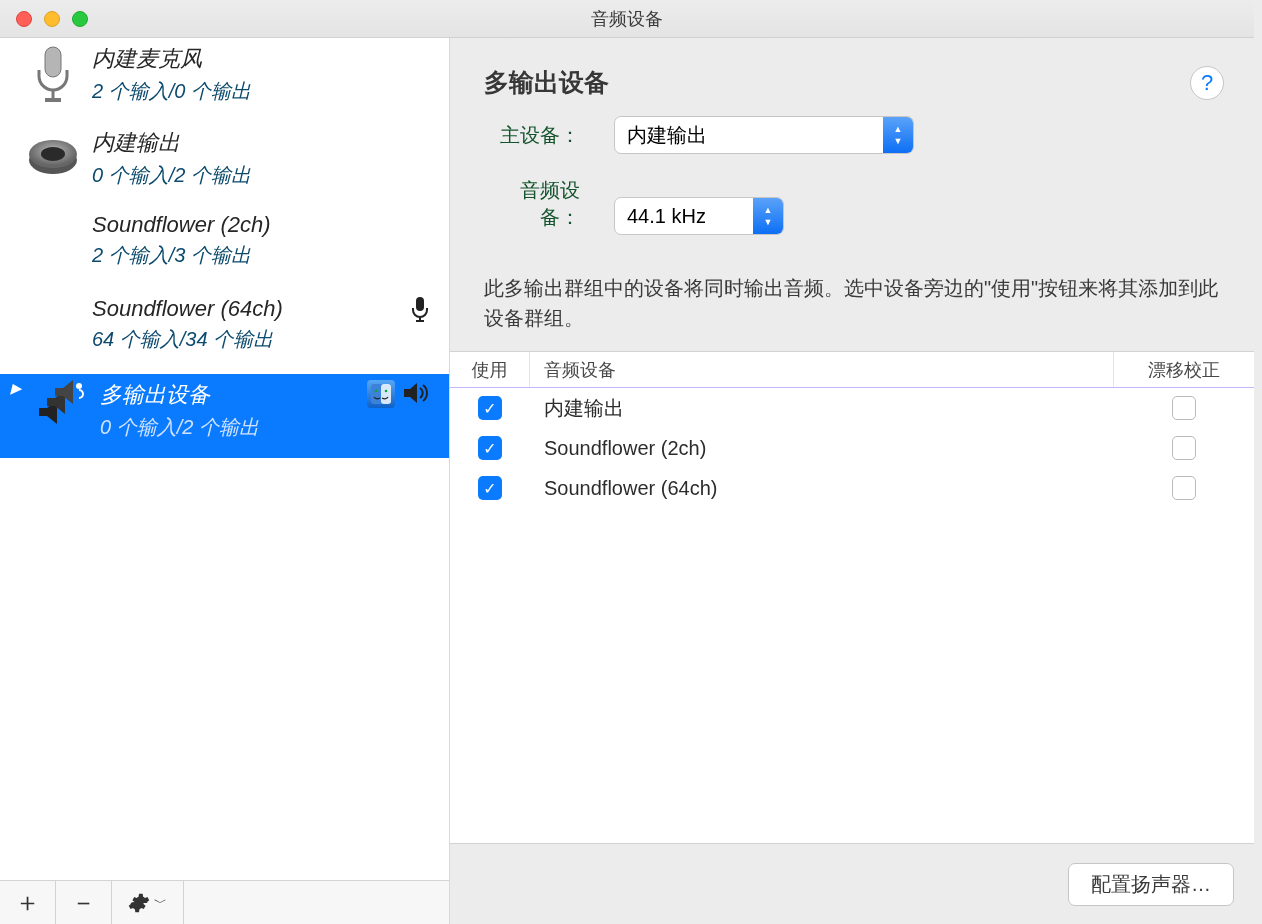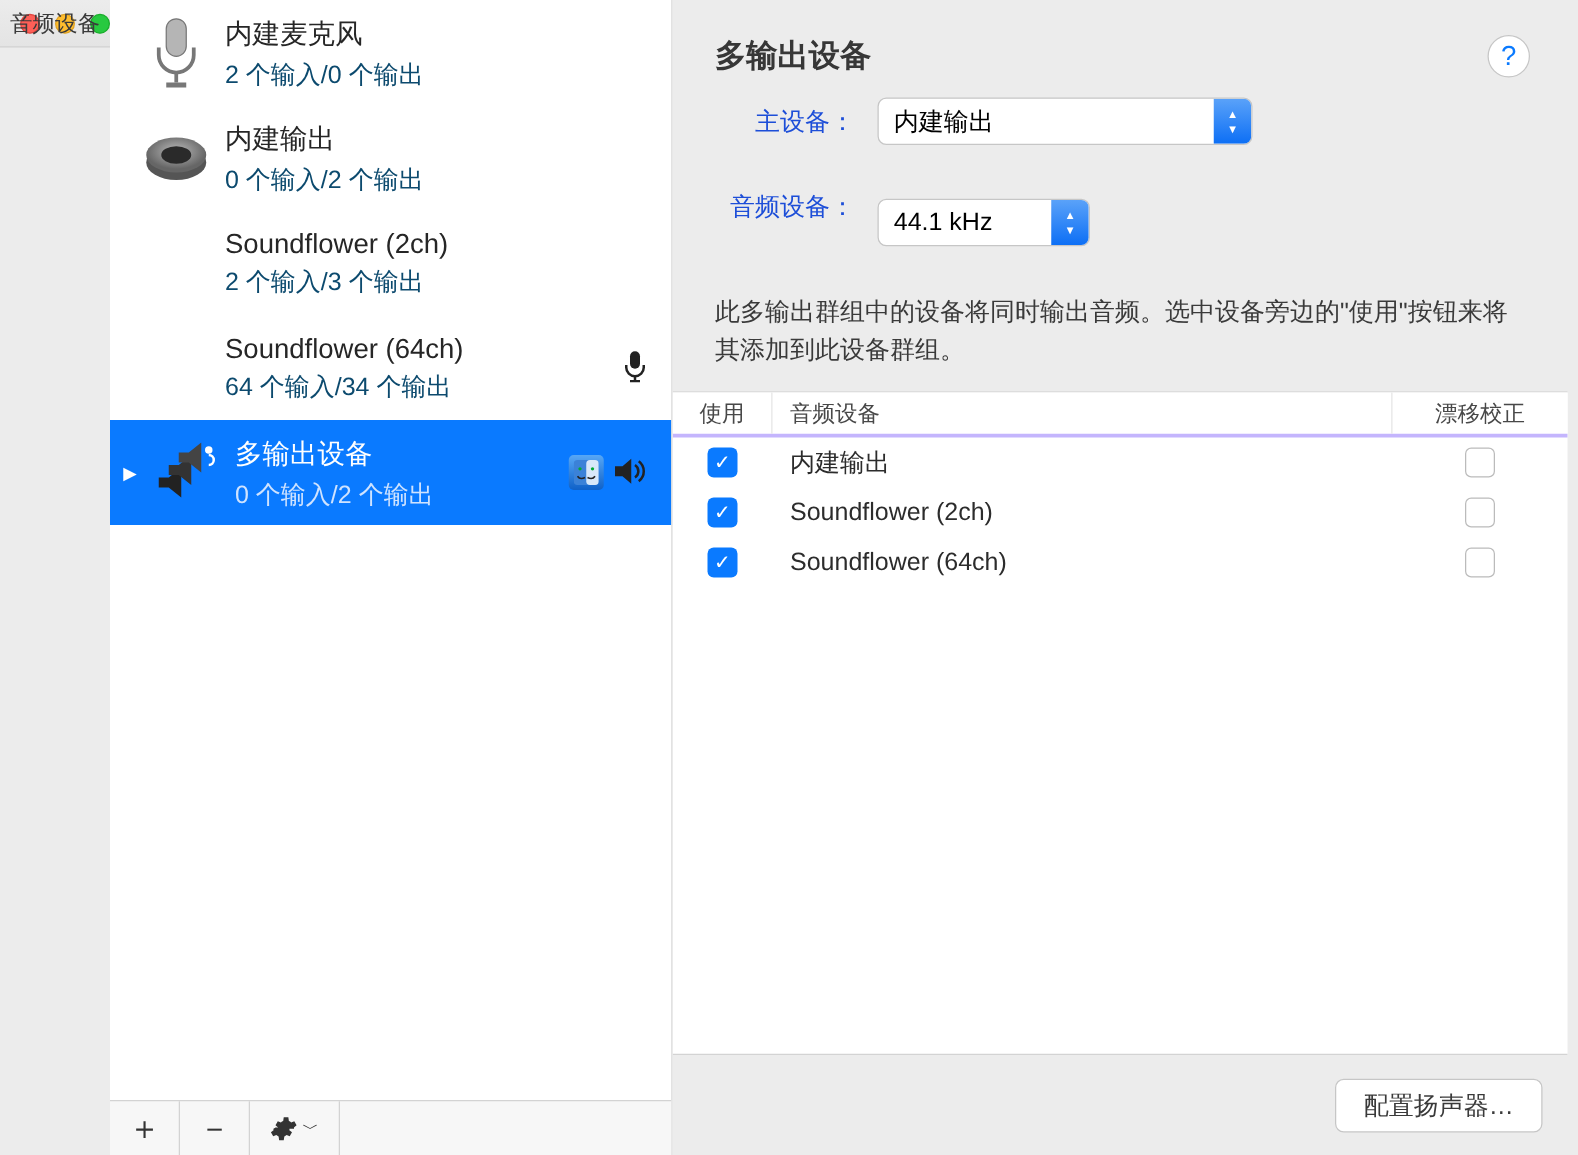--- a/index.html
+++ b/index.html
@@ -9,20 +9,21 @@
   background: #ececec;
   width: 1262px;
   height: 924px;
   overflow: hidden;
 }
 .window {
   width: 1254px;
   height: 924px;
   background: #ececec;
   display: flex;
+  flex-direction: column;
 }
 .titlebar {
   height: 38px;
   background: linear-gradient(#ececec, #e4e4e4);
   display: flex;
   align-items: center;
   position: relative;
   border-bottom: 1px solid #d0d0d0;
 }
 .traffic-lights {
@@ -49,23 +50,24 @@
   width: 450px;
   background: #fff;
   border-right: 1px solid #d9d9d9;
   display: flex;
   flex-direction: column;
   position: relative;
 }
 .device-list { flex: 1; overflow: auto; }
 .device-item {
   display: flex;
-  align-items: center;
+  align-items: flex-start;
   padding: 6px 10px 6px 14px;
   height: 84px;
+  font-style: italic;
 }
 .device-item .icon-box {
   width: 78px;
   display: flex;
   align-items: center;
   justify-content: center;
 }
 .device-item .labels { flex: 1; }
 .device-item .name { font-size: 22px; color: #262626; }
 .device-item .sub { font-size: 20px; color: #0c4a6e; margin-top: 4px; }
@@ -140,22 +142,22 @@
 .settings-rows { padding: 8px 30px 20px 34px; }
 .setting-row {
   display: flex;
   align-items: center;
   margin-bottom: 18px;
 }
 .setting-label {
   width: 130px;
   text-align: right;
   font-size: 20px;
-  color: #1d4ed8;
-  padding-right: 18px;
+  color: #14532d;
+  padding-right: 34px;
 }
 .select {
   display: flex;
   align-items: stretch;
   height: 38px;
   background: #fff;
   border: 1px solid #c6c6c6;
   border-radius: 7px;
   overflow: hidden;
   font-size: 20px;
@@ -182,21 +184,21 @@
 }
 .table-area {
   flex: 1;
   background: #fff;
   border-top: 1px solid #d3d3d3;
   border-bottom: 1px solid #d3d3d3;
 }
 .table-head {
   display: flex;
   height: 36px;
-  border-bottom: 3px solid #c4b5fd;
+  border-bottom: 1px solid #c4b5fd;
   align-items: center;
   font-size: 18px;
   color: #484848;
   background: #fff;
 }
 .col-use { width: 80px; text-align: center; border-right: 1px solid #e5e5e5; height: 100%; display:flex; align-items:center; justify-content:center;}
 .col-name { flex: 1; padding-left: 14px; border-right: 1px solid #e5e5e5; height:100%; display:flex; align-items:center;}
 .col-drift { width: 140px; text-align: left; height:100%; display:flex; align-items:center; justify-content:center;}
 .table-row {
   display: flex;

